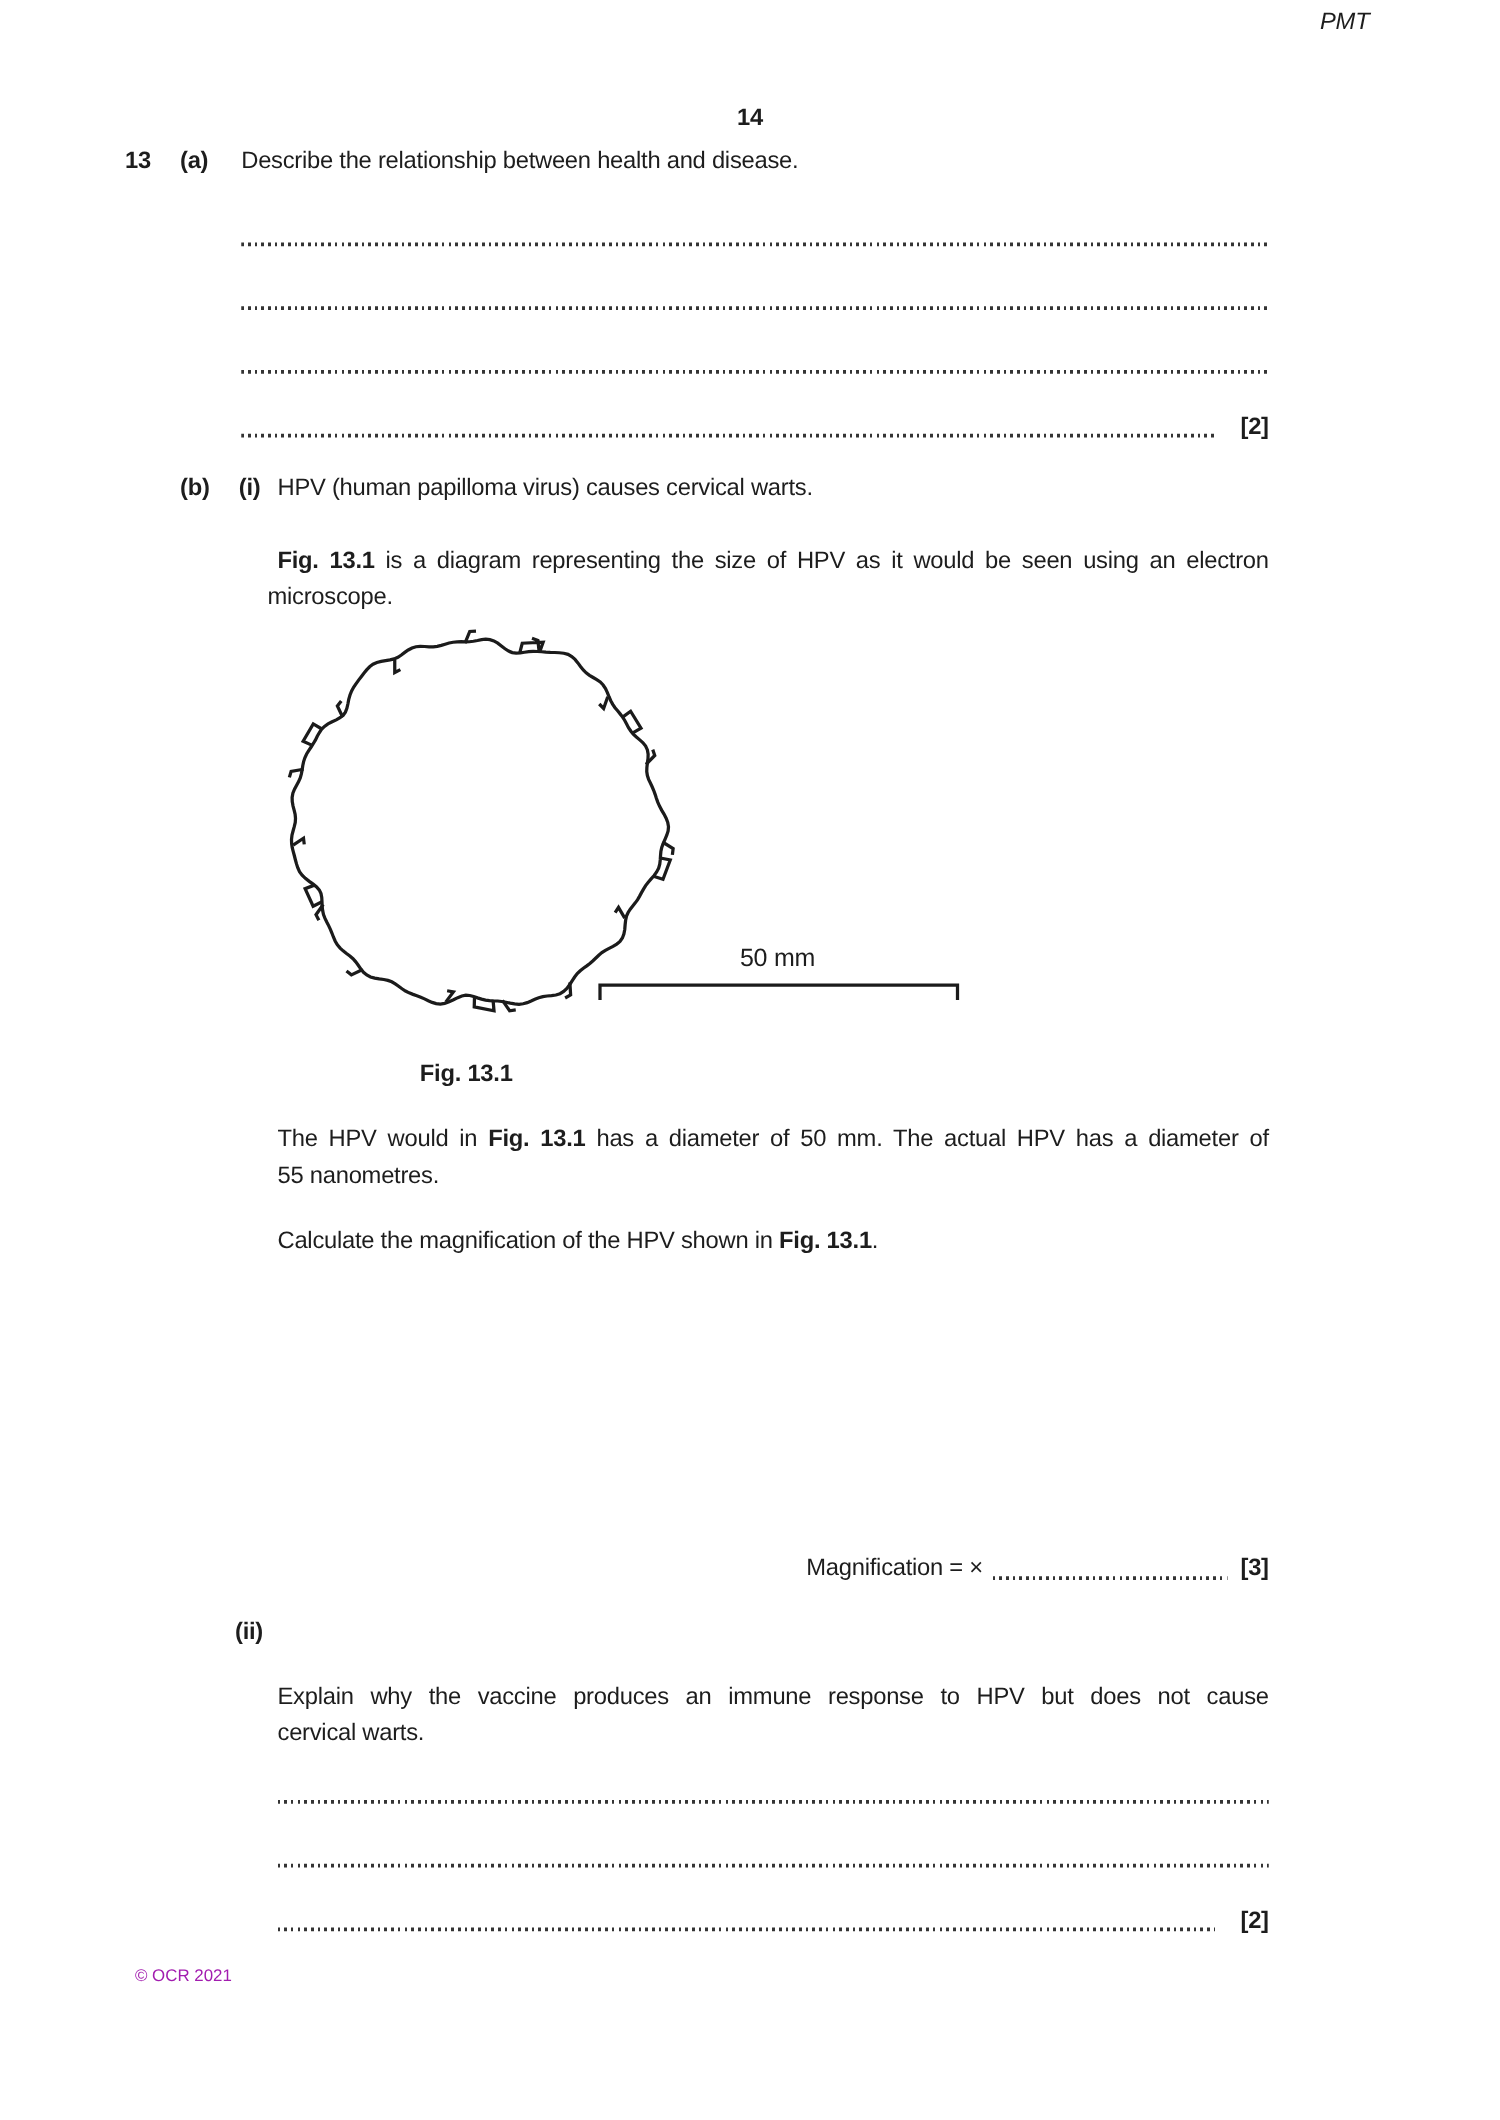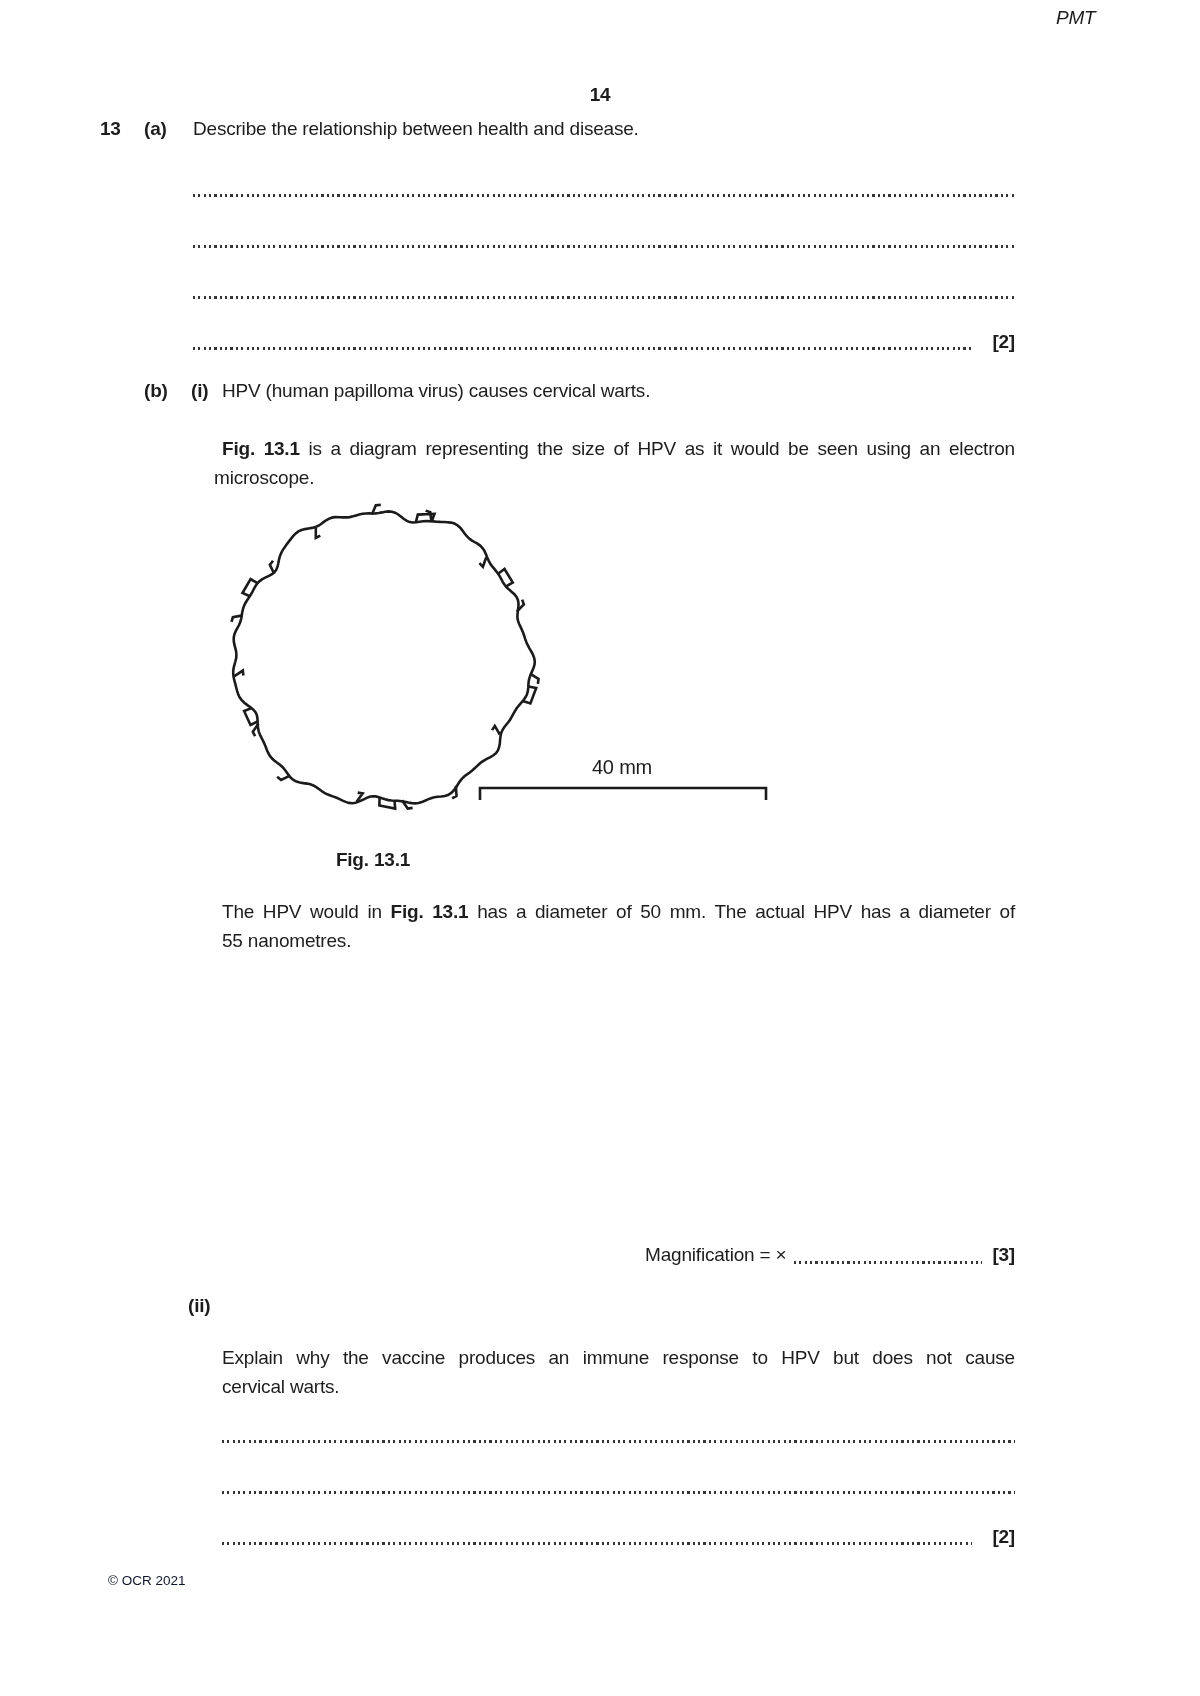--- a/index.html
+++ b/index.html
@@ -18,21 +18,21 @@
     position:absolute;height:2.6px;
     background-image:repeating-linear-gradient(to right,#343434 0 2.1px,transparent 2.1px 5.35px);
   }
   .leader{
     display:inline-block;width:188px;height:2.6px;
     background-image:repeating-linear-gradient(to right,#343434 0 2.1px,transparent 2.1px 5.35px);
     align-self:flex-end;margin:0 10px 4px 8px;
   }
   .mark{position:absolute;line-height:19px;font-weight:700;width:40px;text-align:right;}
   .magrow{position:absolute;display:flex;justify-content:flex-end;align-items:baseline;width:793px;line-height:26px;}
-  .footer{font-size:13.5px;letter-spacing:0;color:#0f172a;}
+  .footer{font-size:13.5px;letter-spacing:0;color:#a21caf;}
   svg .stroke{fill:none;stroke:#1b1b1b;stroke-width:2.6;}
 </style>
 </head>
 <body>
 
 <div id="page">
 
   <div class="abs italic" style="left:1056px;top:5px;">PMT</div>
   <div class="abs center b" style="left:0;top:82px;width:1200px;">14</div>
 
@@ -51,27 +51,28 @@
   <div class="abs" style="left:222px;top:378px;">HPV (human papilloma virus) causes cervical warts.</div>
 
   <div class="para jline" style="left:222px;top:436px;"><span class="b">Fig. 13.1</span><span> is a diagram representing the size of HPV as it would be seen using an electron</span></div>
   <div class="para" style="left:214px;top:465px;"><span>microscope.</span></div>
 
   <svg style="position:absolute;left:220px;top:500px;" width="560" height="315" viewBox="0 0 560 315">
     <path class="stroke" d="M314.2 158.0L314.8 161.4L314.5 164.8L313.4 168.2L312.0 171.5L310.6 174.7L309.4 178.0L308.7 181.2L308.4 184.6L308.2 187.9L307.8 191.3L306.9 194.5L305.3 197.6L303.3 200.4L300.9 203.1L298.6 205.8L296.5 208.5L294.8 211.3L293.2 214.1L291.7 216.9L290.1 219.7L288.2 222.3L286.2 224.8L284.2 227.3L282.5 230.0L281.2 232.9L280.5 236.2L280.1 239.8L279.8 243.6L279.1 247.2L277.9 250.4L276.0 253.2L273.4 255.3L270.4 257.1L267.3 258.7L264.3 260.3L261.5 262.1L259.0 264.2L256.7 266.4L254.4 268.6L251.9 270.8L249.4 272.7L246.7 274.6L244.2 276.6L241.8 278.9L239.7 281.6L237.7 284.7L235.7 287.8L233.5 290.8L230.9 293.2L228.0 295.0L224.7 296.0L221.2 296.5L217.7 296.8L214.3 297.3L211.0 298.2L207.9 299.4L204.9 300.8L201.8 302.1L198.5 303.0L195.2 303.4L191.7 303.1L188.2 302.5L184.8 301.8L181.4 301.2L178.1 300.8L174.8 300.7L171.6 300.5L168.4 300.1L165.2 299.3L162.0 298.3L158.9 297.2L155.8 296.4L152.7 296.2L149.5 296.8L146.2 298.1L142.8 299.8L139.3 301.4L135.7 302.7L132.3 303.2L128.9 302.9L125.7 301.9L122.6 300.6L119.6 299.1L116.6 297.8L113.5 296.6L110.4 295.5L107.3 294.3L104.4 292.8L101.6 291.0L98.9 289.0L96.2 287.1L93.4 285.4L90.3 284.3L87.0 283.6L83.4 283.1L79.8 282.5L76.4 281.6L73.4 280.0L70.8 277.8L68.6 275.1L66.6 272.2L64.6 269.5L62.4 267.0L59.9 264.8L57.2 262.8L54.5 260.7L52.1 258.5L49.9 255.9L48.2 253.0L46.8 249.8L45.6 246.6L44.3 243.5L42.9 240.5L41.4 237.6L40.0 234.7L38.8 231.6L38.1 228.3L37.7 224.9L37.6 221.4L37.4 218.0L36.8 214.9L35.5 212.1L33.3 209.6L30.5 207.3L27.4 205.1L24.3 202.7L21.7 200.1L19.6 197.3L18.2 194.2L17.2 191.1L16.3 187.8L15.5 184.6L14.6 181.3L13.8 178.1L13.3 174.8L13.2 171.4L13.6 168.0L14.5 164.6L15.4 161.3L16.2 158.0L16.4 154.7L16.1 151.4L15.3 148.1L14.4 144.7L13.8 141.3L13.7 137.9L14.3 134.6L15.6 131.4L17.2 128.4L18.9 125.3L20.2 122.3L21.1 119.1L21.7 115.9L22.2 112.6L22.9 109.3L23.9 106.2L25.3 103.2L27.1 100.3L28.9 97.6L30.7 94.8L32.4 91.9L33.8 89.0L35.4 86.2L37.2 83.5L39.6 81.1L42.4 79.1L45.7 77.4L49.0 75.9L52.0 74.2L54.5 72.2L56.3 69.7L57.5 66.7L58.3 63.2L59.0 59.5L60.0 56.0L61.3 52.7L63.0 49.6L64.9 46.9L66.9 44.1L69.0 41.4L71.1 38.6L73.3 35.9L75.7 33.4L78.4 31.4L81.5 30.0L85.0 29.1L88.5 28.5L92.0 27.9L95.3 27.1L98.3 25.8L101.1 24.0L103.8 21.9L106.6 20.0L109.6 18.4L112.8 17.4L116.2 17.1L119.7 17.2L123.2 17.4L126.6 17.4L129.8 17.1L133.0 16.3L136.1 15.4L139.3 14.4L142.5 13.8L145.7 13.5L149.0 13.4L152.3 13.5L155.5 13.4L158.7 13.0L162.0 12.4L165.3 11.7L168.6 11.4L171.9 11.7L175.1 12.7L178.2 14.5L181.1 16.8L184.0 19.0L186.9 20.9L189.8 22.1L192.9 22.5L196.2 22.3L199.6 21.8L203.0 21.3L206.5 21.1L209.9 21.2L213.3 21.4L216.7 21.7L220.2 21.9L223.8 22.0L227.4 22.2L231.0 22.6L234.4 23.5L237.4 25.2L240.0 27.5L242.3 30.3L244.4 33.2L246.6 36.0L248.9 38.3L251.6 40.3L254.5 42.0L257.4 43.7L260.2 45.6L262.5 48.0L264.4 50.9L265.9 54.1L267.2 57.4L268.6 60.6L270.2 63.5L272.0 66.2L274.1 68.6L276.1 71.1L278.1 73.7L279.8 76.4L281.3 79.2L282.8 82.1L284.6 84.8L286.6 87.3L289.1 89.6L291.8 91.9L294.4 94.2L296.5 96.9L297.9 99.9L298.5 103.3L298.4 106.8L297.9 110.4L297.5 114.0L297.4 117.3L297.9 120.5L298.9 123.5L300.3 126.4L301.7 129.4L303.0 132.4L304.1 135.5L305.1 138.6L306.2 141.7L307.6 144.9L309.3 148.1L311.2 151.3L312.9 154.6L314.2 158.0Z"></path>
     <path class="stroke" d="M136.7 301.5L142.7 293.5L137.7 292.6M70.1 275.6L61.1 279.9L57.2 276.8M38.6 223.6L32.8 231.8L35.1 236.2M14.5 176.1L22.8 170.6L23.4 175.5M22.8 115.4L12.9 117.1L11.5 121.9M54.2 73.8L49.9 64.8L53.0 60.8M95.8 28.0L95.8 38.0L100.3 35.7M152.0 14.5L155.8 5.2L160.8 4.9M211.4 22.2L210.3 12.3L205.6 10.6M266.2 57.4L262.9 66.8L259.4 63.2M296.8 111.6L303.8 104.4L302.2 99.7M310.0 173.6L318.5 178.9L317.9 183.9M279.8 234.5L274.8 225.9L272.1 230.1M235.9 285.9L236.5 295.9L232.1 298.4M182.0 300.3L187.7 308.6L192.6 307.9M174.5 300.6L175.2 308.6L159.4 305.5L159.6 297.5M29.8 96.3L22.5 93.0L30.6 79.1L37.5 83.2M195.8 22.3L197.8 14.6L214.5 13.8L211.8 21.3M308.3 186.4L316.2 188.0L310.4 203.4L302.8 201.0M37.6 221.4L30.5 225.0L24.1 211.0L31.5 208.1M278.1 73.7L284.5 69.0L292.8 82.5L285.9 86.5"></path>
     <path class="stroke" d="M260 300 L260 288 L546 288 L546 300"></path>
   </svg>
-  <div class="abs center" style="left:522px;top:754px;width:200px;font-size:20px;">40 mm</div>
+  <div class="abs center" style="left:522px;top:754px;width:200px;font-size:20px;">50 mm</div>
 
   <div class="abs center b" style="left:222px;top:847px;width:302px;">Fig. 13.1</div>
 
   <div class="para jline" style="left:222px;top:899px;"><span>The HPV would in </span><span class="b">Fig. 13.1</span><span> has a diameter of 50 mm. The actual HPV has a diameter of</span></div>
   <div class="para" style="left:222px;top:928px;"><span>55 nanometres.</span></div>
 
+  <div class="para" style="left:222px;top:980px;"><span>Calculate the magnification of the HPV shown in </span><span class="b">Fig. 13.1</span><span>.</span></div>
 
   <div class="magrow" style="left:222px;top:1242px;">
     <span>Magnification = ×</span>
     <span class="leader"></span>
     <span class="b">[3]</span>
   </div>
 
   <div class="abs b" style="left:188px;top:1293px;">(ii)</div>
 
   <div class="para jline" style="left:222px;top:1345px;"><span>Explain why the vaccine produces an immune response to HPV but does not cause</span></div>

